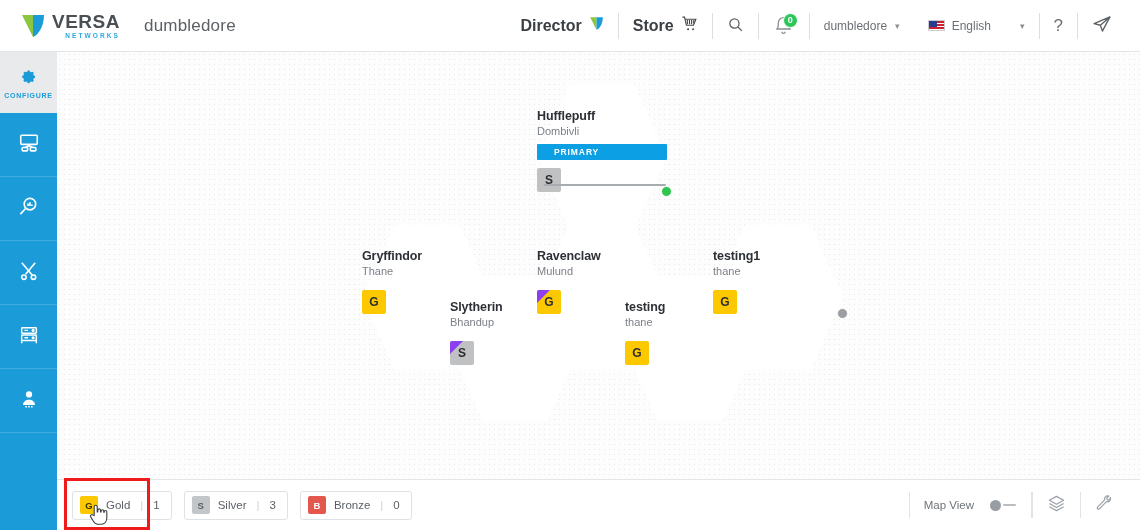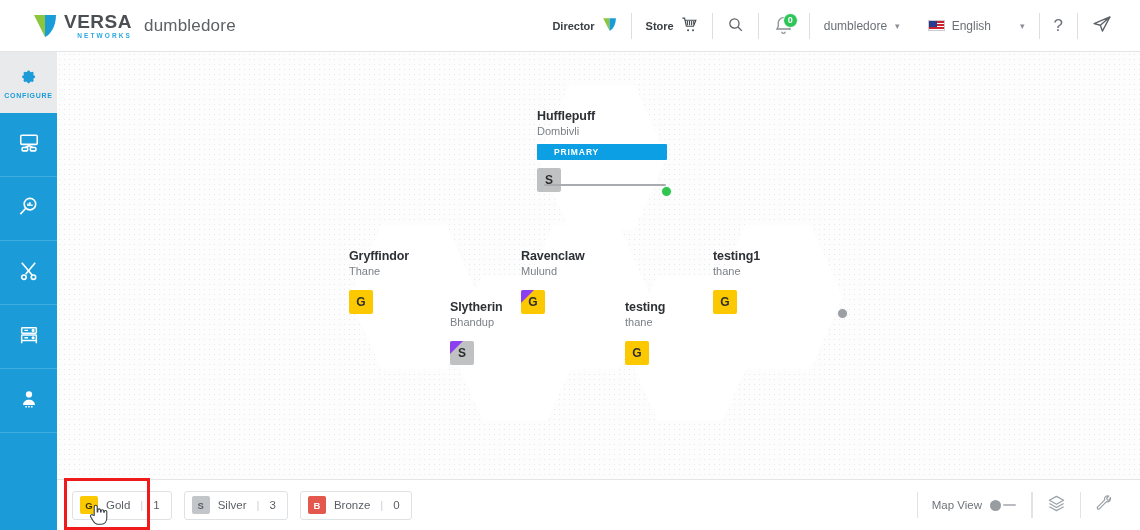--- a/index.html
+++ b/index.html
@@ -10,21 +10,21 @@
     overflow: hidden;
   }
   .app { position: relative; width: 1140px; height: 530px; }
 
   
   .header {
     position: absolute; left: 0; top: 0; width: 1140px; height: 52px;
     background: #ffffff; border-bottom: 1px solid #e3e6e8;
     display: flex; align-items: center;
   }
-  .brand { display: flex; align-items: center; padding-left: 32px; width: 125px; }
+  .brand { display: flex; align-items: center; padding-left: 20px; width: 125px; }
   .brand-mark { width: 26px; height: 28px; position: relative; margin-right: 6px; }
   .brand-text { display: flex; flex-direction: column; line-height: 1; }
   .brand-name {
     font-size: 19px; font-weight: bold; color: #4a4f54;
     letter-spacing: .5px;
   }
   .brand-sub {
     font-size: 6.5px; color: #2aa9e0; letter-spacing: 2.1px;
     text-align: right; margin-top: 2px; font-weight: bold;
   }
@@ -34,21 +34,21 @@
   .header-right {
     margin-left: auto; display: flex; align-items: center; height: 52px;
     padding-right: 14px;
   }
   .hr-item {
     display: flex; align-items: center; gap: 7px;
     padding: 0 14px; height: 26px; color: #44494e; font-size: 12.5px;
     position: relative;
   }
   .hr-sep { width: 1px; height: 26px; background: #dcdfe2; }
-  .hr-item.strong { font-weight: bold; color: #3b4045; font-size: 11px; }
+  .hr-item.strong { font-weight: bold; color: #3b4045; font-size: 16px; }
   .hr-item.muted { color: #6b7076; font-size: 12px; }
   .chev { font-size: 9px; color: #8b9096; margin-left: 1px; }
   .flag {
     width: 17px; height: 11px; position: relative; overflow: hidden;
     border: 1px solid #c9ccd0; background: #cf2030;
   }
   .flag .stripes {
     position: absolute; inset: 0;
     background: repeating-linear-gradient(to bottom,
       #cf2030 0px, #cf2030 1.6px, #ffffff 1.6px, #ffffff 3.2px);
@@ -180,21 +180,21 @@
   }
   .cursor-hand {
     position: absolute; left: 88px; top: 502px; z-index: 31;
   }
 
   .footer-right {
     margin-left: auto; display: flex; align-items: center;
     padding-right: 12px; height: 51px;
   }
   .fr-item {
-    display: flex; align-items: center; gap: 8px;
+    display: flex; align-items: center; gap: 16px;
     padding: 0 14px; height: 26px; font-size: 11.5px; color: #6f747a;
   }
   .fr-sep { width: 1px; height: 26px; background: #e1e4e7; }
   .last-updated { font-size: 11.5px; color: #3e4348; font-weight: bold;
                   padding: 0 16px 0 0; white-space: nowrap; }
   .build-link { color: #3aa7e8; font-weight: normal; }
   .toggle {
     width: 27px; height: 12px; position: relative;
     display: inline-flex; align-items: center;
   }
@@ -391,21 +391,21 @@
             <div class="hex-sub">Dombivli</div>
             <div class="badge-primary">PRIMARY</div>
             <div class="tile-wrap" style="margin-top: 8px;">
               <div class="tile silver">
                 <span class="glyph">S</span>
               </div>
               <span class="dot green"></span>
             </div>
           </div>
         </div>
-        <div class="hex" style="left: 292px; top: 170px;">
+        <div class="hex" style="left: 305px; top: 170px;">
           <div class="hex-shape"></div>
           <div class="hex-inner">
             <div class="hex-title">Gryffindor</div>
             <div class="hex-sub">Thane</div>
             <div class="tile-wrap">
               <div class="tile gold">
                 <span class="glyph">G</span>
               </div>
               <span class="dot green"></span>
             </div>
@@ -418,21 +418,21 @@
             <div class="hex-sub">Bhandup</div>
             <div class="tile-wrap">
               <div class="tile silver">
                 <span class="tri"></span>
                 <span class="glyph">S</span>
               </div>
               <span class="dot green"></span>
             </div>
           </div>
         </div>
-        <div class="hex" style="left: 464px; top: 170px;">
+        <div class="hex" style="left: 480px; top: 170px;">
           <div class="hex-shape"></div>
           <div class="hex-inner">
             <div class="hex-title">Ravenclaw</div>
             <div class="hex-sub">Mulund</div>
             <div class="tile-wrap">
               <div class="tile gold">
                 <span class="tri"></span>
                 <span class="glyph">G</span>
               </div>
               <span class="dot green"></span>

